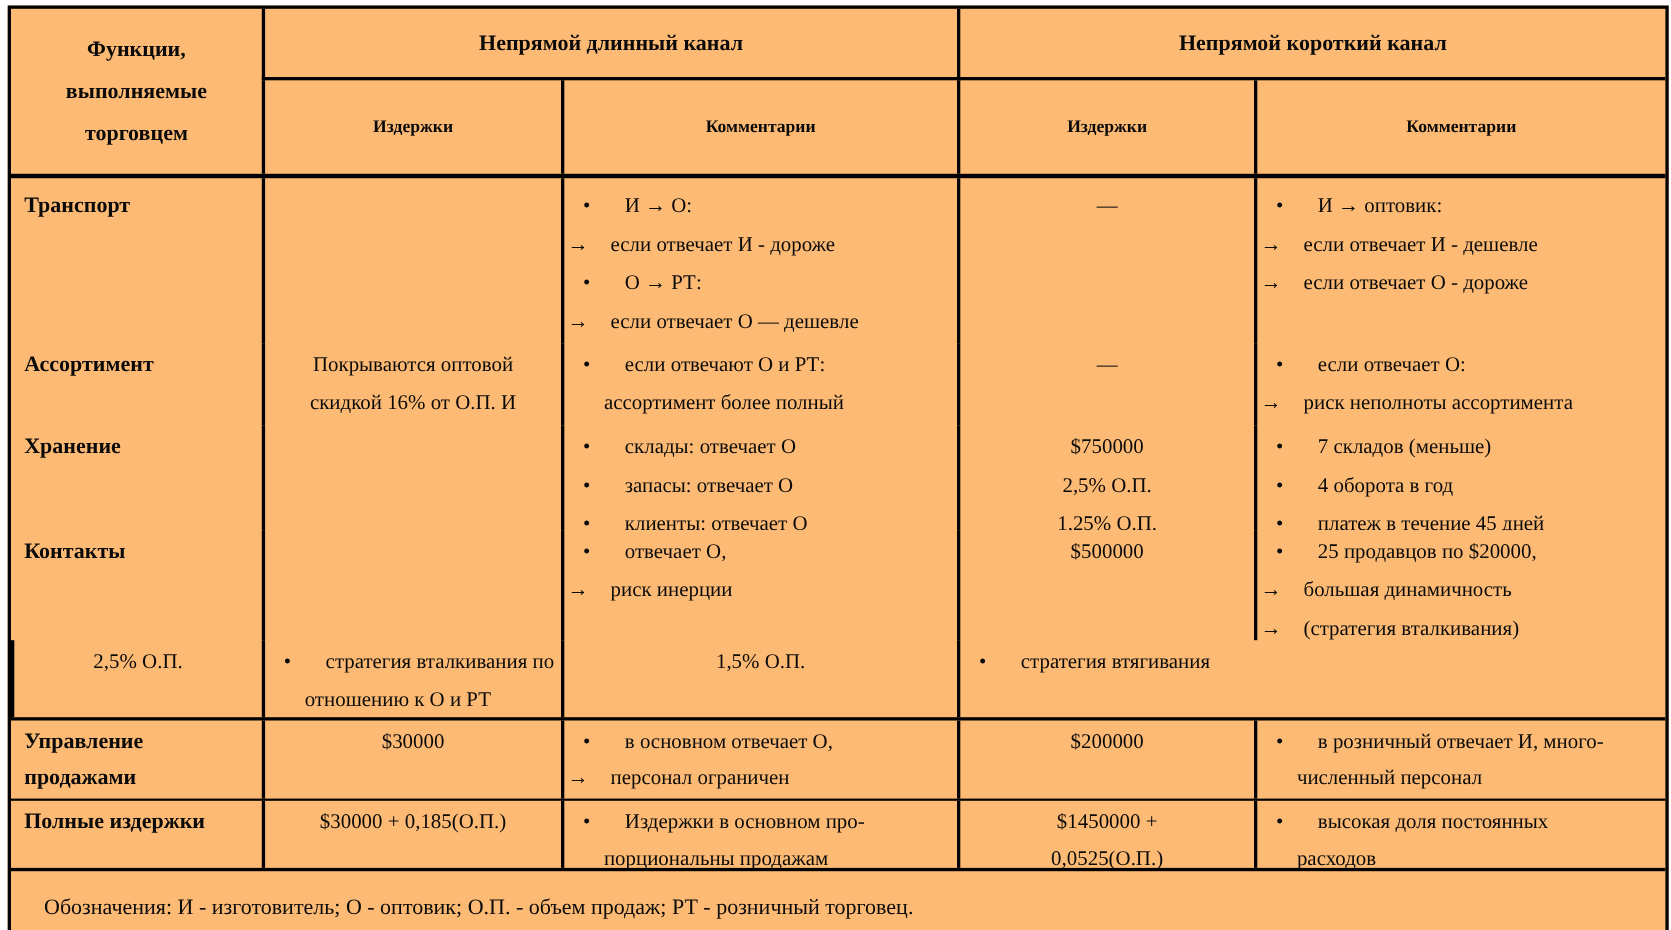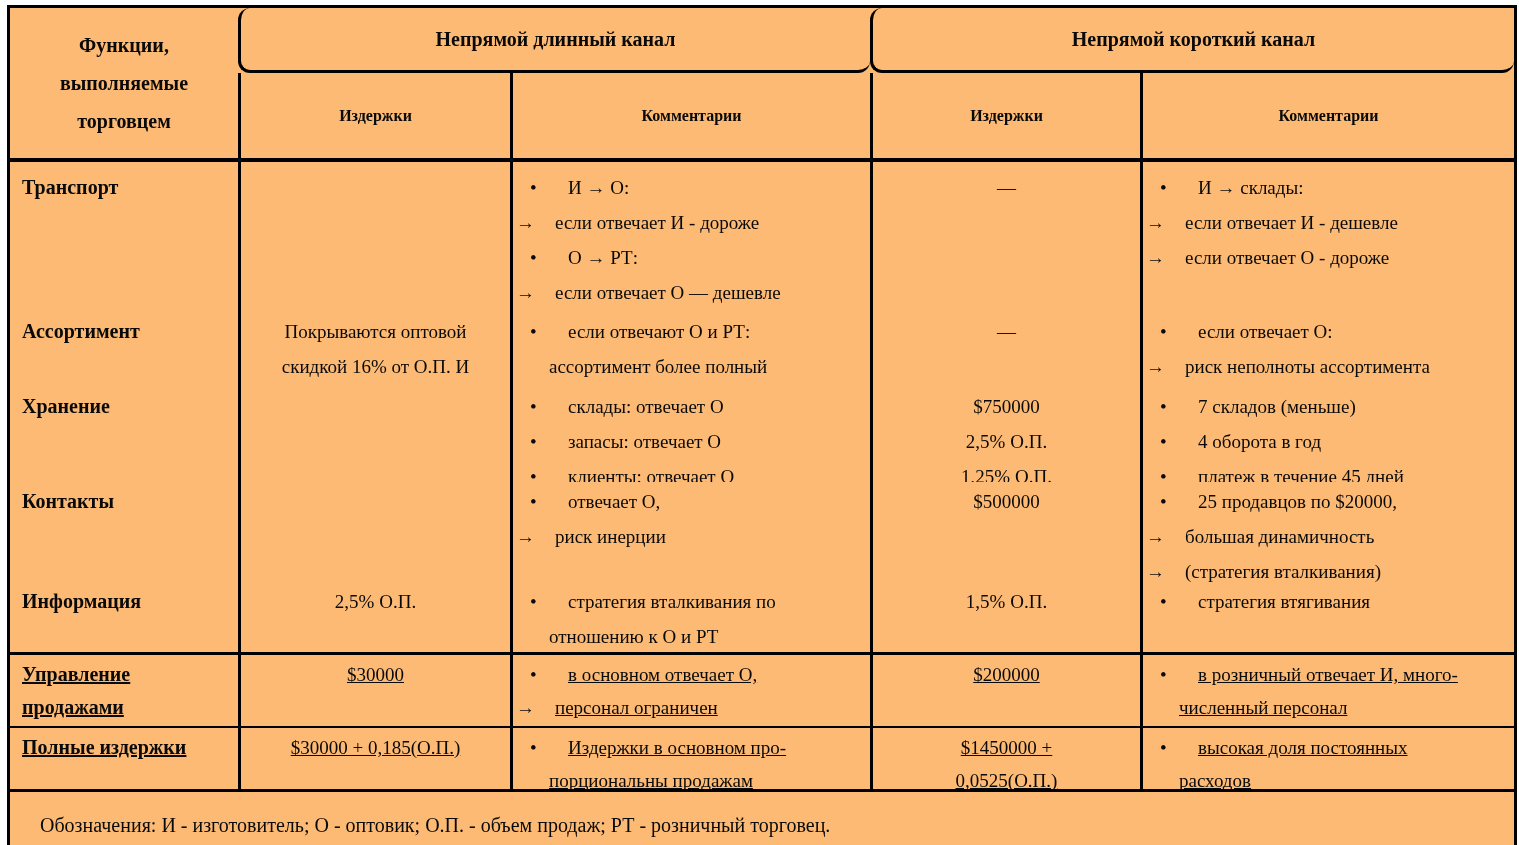--- a/index.html
+++ b/index.html
@@ -26,21 +26,20 @@
   .fcell{
     grid-column:1/2;grid-row:1/3;
     display:flex;flex-direction:column;justify-content:center;align-items:center;
     font-weight:700;font-size:20px;line-height:38px;text-align:center;
   }
   .chan{
     grid-row:1/2;
     display:flex;align-items:center;justify-content:center;
     font-weight:700;font-size:20px;
     border-bottom:3px solid #000;
-    border-radius:12px;
   }
   .chan.long{grid-column:2/4;}
   .chan.short{grid-column:4/6;}
   .sub{
     grid-row:2/3;
     display:flex;align-items:center;justify-content:center;
     font-weight:700;font-size:16px;
   }
   
   .gbody{grid-template-rows:150px 75px 95px 100px 70px;border-bottom:3px solid #000;}
@@ -54,21 +53,21 @@
   .ln{position:relative;line-height:35px;white-space:nowrap;}
   .ln .mk{position:absolute;font-size:19px;}
   .ln.b{padding-left:55px;}
   .ln.b .mk{left:17px;top:0;}
   .ln.a{padding-left:42px;}
   .ln.a .mk{left:3px;top:0;}
   .ln.c{padding-left:36px;}
   .cost{font-size:19px;line-height:35px;text-align:center;white-space:nowrap;}
   
   .brow .cell{padding-top:3px;}
-  .brow .ln,.brow .cost,.brow .lbl{line-height:33px;text-decoration:underline;}
+  .brow .ln,.brow .cost,.brow .lbl{line-height:33px;}
   .brow1{border-bottom:2px solid #000;}
   .brow2{border-bottom:3px solid #000;}
   .brow1 .gcell{height:71px;}
   .brow2 .gcell{height:61px;}
   
   .tfoot{
     height:67px;display:flex;align-items:center;
     padding-left:30px;font-size:20px;white-space:nowrap;
   }
 </style>
@@ -98,21 +97,21 @@
     <div class="cell c3 com g0">
       <div class="ln b"><span class="mk">•</span><span>И → О:</span></div>
       <div class="ln a"><span class="mk">→</span><span>если отвечает И - дороже</span></div>
       <div class="ln b"><span class="mk">•</span><span>О → РТ:</span></div>
       <div class="ln a"><span class="mk">→</span><span>если отвечает О — дешевле</span></div>
     </div>
     <div class="cell c4 g0">
       <div class="cost">—</div>
     </div>
     <div class="cell c5 com g0">
-      <div class="ln b"><span class="mk">•</span><span>И → склады:</span></div>
+      <div class="ln b"><span class="mk">•</span><span>И → оптовик:</span></div>
       <div class="ln a"><span class="mk">→</span><span>если отвечает И - дешевле</span></div>
       <div class="ln a"><span class="mk">→</span><span>если отвечает О - дороже</span></div>
     </div>
 
     <div class="cell lbl g1">Ассортимент</div>
     <div class="cell c2 g1">
       <div class="cost">Покрываются оптовой</div>
       <div class="cost">скидкой 16% от О.П. И</div>
     </div>
     <div class="cell c3 com g1">
@@ -153,21 +152,20 @@
     </div>
     <div class="cell c4 g3">
       <div class="cost">$500000</div>
     </div>
     <div class="cell c5 com g3">
       <div class="ln b"><span class="mk">•</span><span>25 продавцов по $20000,</span></div>
       <div class="ln a"><span class="mk">→</span><span>большая динамичность</span></div>
       <div class="ln a"><span class="mk">→</span><span>(стратегия вталкивания)</span></div>
     </div>
 
-    <div class="cell lbl g4">Информация</div>
     <div class="cell c2 g4">
       <div class="cost">2,5% О.П.</div>
     </div>
     <div class="cell c3 com g4">
       <div class="ln b"><span class="mk">•</span><span>стратегия вталкивания по</span></div>
       <div class="ln c">отношению к О и РТ</div>
     </div>
     <div class="cell c4 g4">
       <div class="cost">1,5% О.П.</div>
     </div>

